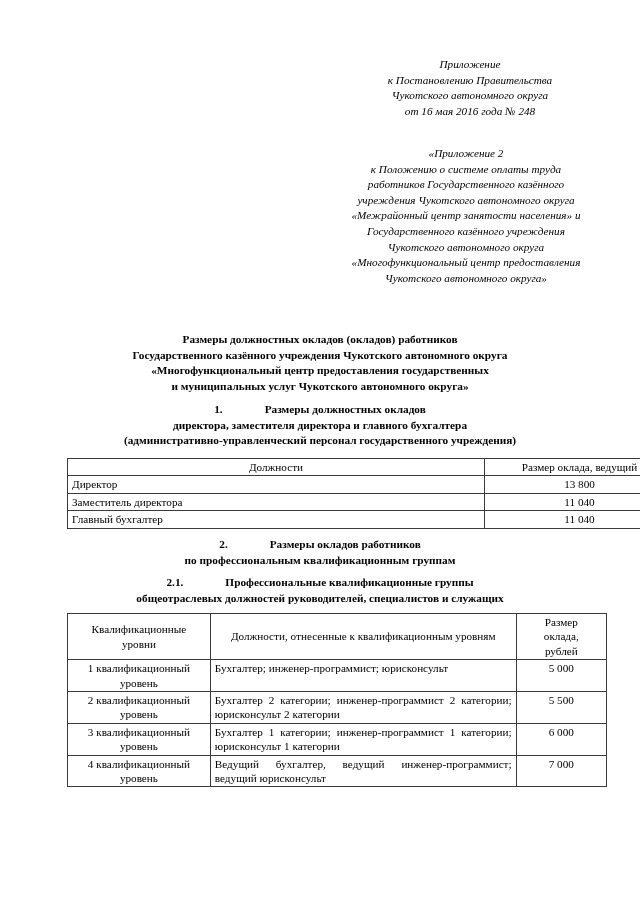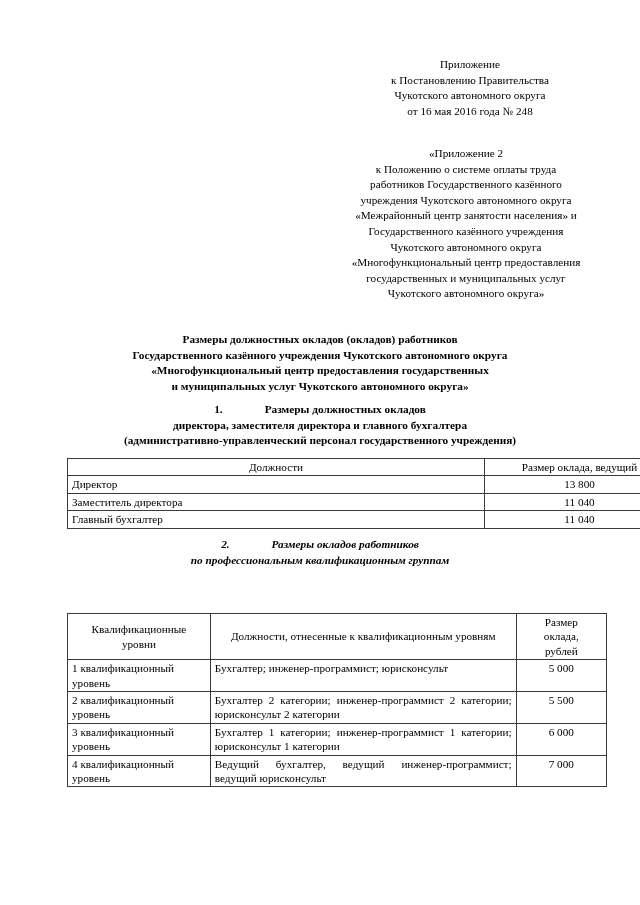--- a/index.html
+++ b/index.html
@@ -23,20 +23,21 @@
   }
 
   
   .block { position: absolute; }
   .line { display: block; white-space: nowrap; }
 
   .hdr-block {
     font-size: 11.2px;
     line-height: 15.6px;
     text-align: center;
+    font-style: italic;
   }
 
   .title-block {
     font-size: 11.3px;
     line-height: 15.6px;
     text-align: center;
     font-weight: bold;
   }
 
   .sec-block {
@@ -71,21 +72,21 @@
   #salary-table .c-pos { width: 351px; }
   #salary-table .c-amt { width: 155px; text-align: center; }
   #salary-table .hdr td { text-align: center; }
 
   #qual-table {
     left: 67px;
     top: 613px;
     width: 540px;
     padding-left: 36px;
   }
-  #qual-table .c-level { width: 137px; text-align: left; }
+  #qual-table .c-level { width: 137px; text-align: center; }
   #qual-table .c-posts { width: 317px; text-align: justify; text-align-last: left; }
   #qual-table .c-amt   { width: 86px; text-align: center; }
   #qual-table .hdr td { text-align: center; vertical-align: middle; }
   #qual-table .group-row td {
     text-align: center;
     padding-top: 2px;
     padding-bottom: 2px;
   }
   #qual-table .c-level { vertical-align: top; }
 </style>
@@ -103,21 +104,20 @@
 
   <div class="block hdr-block" style="left:312px; top:146px; width:308px;">
     <span class="line">«Приложение 2</span>
     <span class="line">к Положению о системе оплаты труда</span>
     <span class="line">работников Государственного казённого</span>
     <span class="line">учреждения Чукотского автономного округа</span>
     <span class="line">«Межрайонный центр занятости населения» и</span>
     <span class="line">Государственного казённого учреждения</span>
     <span class="line">Чукотского автономного округа</span>
     <span class="line">«Многофункциональный центр предоставления</span>
-    <span class="line">государственных и муниципальных услуг</span>
     <span class="line">Чукотского автономного округа»</span>
   </div>
 
   <div class="block title-block" style="left:30px; top:332px; width:580px;">
     <span class="line">Размеры должностных окладов (окладов) работников</span>
     <span class="line">Государственного казённого учреждения Чукотского автономного округа</span>
     <span class="line">«Многофункциональный центр предоставления государственных</span>
     <span class="line">и муниципальных услуг Чукотского автономного округа»</span>
   </div>
 
@@ -143,27 +143,33 @@
         <td class="c-pos">Заместитель директора</td>
         <td class="c-amt">11 040</td>
       </tr>
       <tr>
         <td class="c-pos">Главный бухгалтер</td>
         <td class="c-amt">11 040</td>
       </tr>
     </tbody>
   </table>
 
-  <div class="block sec-block" style="left:30px; top:537px; width:580px;font-style:italic;">
+  <div class="block sec-block" style="left:30px; top:537px; width:580px;">
     <span class="line">
       <span>2.</span><span class="num-gap"></span><span>Размеры окладов работников</span>
     </span>
     <span class="line">по профессиональным квалификационным группам</span>
   </div>
 
+  <div class="block sec-block" style="left:30px; top:575px; width:580px;">
+    <span class="line">
+      <span>2.1.</span><span class="num-gap"></span><span>Профессиональные квалификационные группы</span>
+    </span>
+    <span class="line">общеотраслевых должностей руководителей, специалистов и служащих</span>
+  </div>
 
   <table id="qual-table">
     <tbody>
       <tr class="hdr">
         <td class="c-level">
           <span class="line">Квалификационные</span>
           <span class="line">уровни</span>
         </td>
         <td class="c-posts" style="text-align:center; text-align-last:center;">Должности, отнесенные к квалификационным уровням</td>
         <td class="c-amt">

